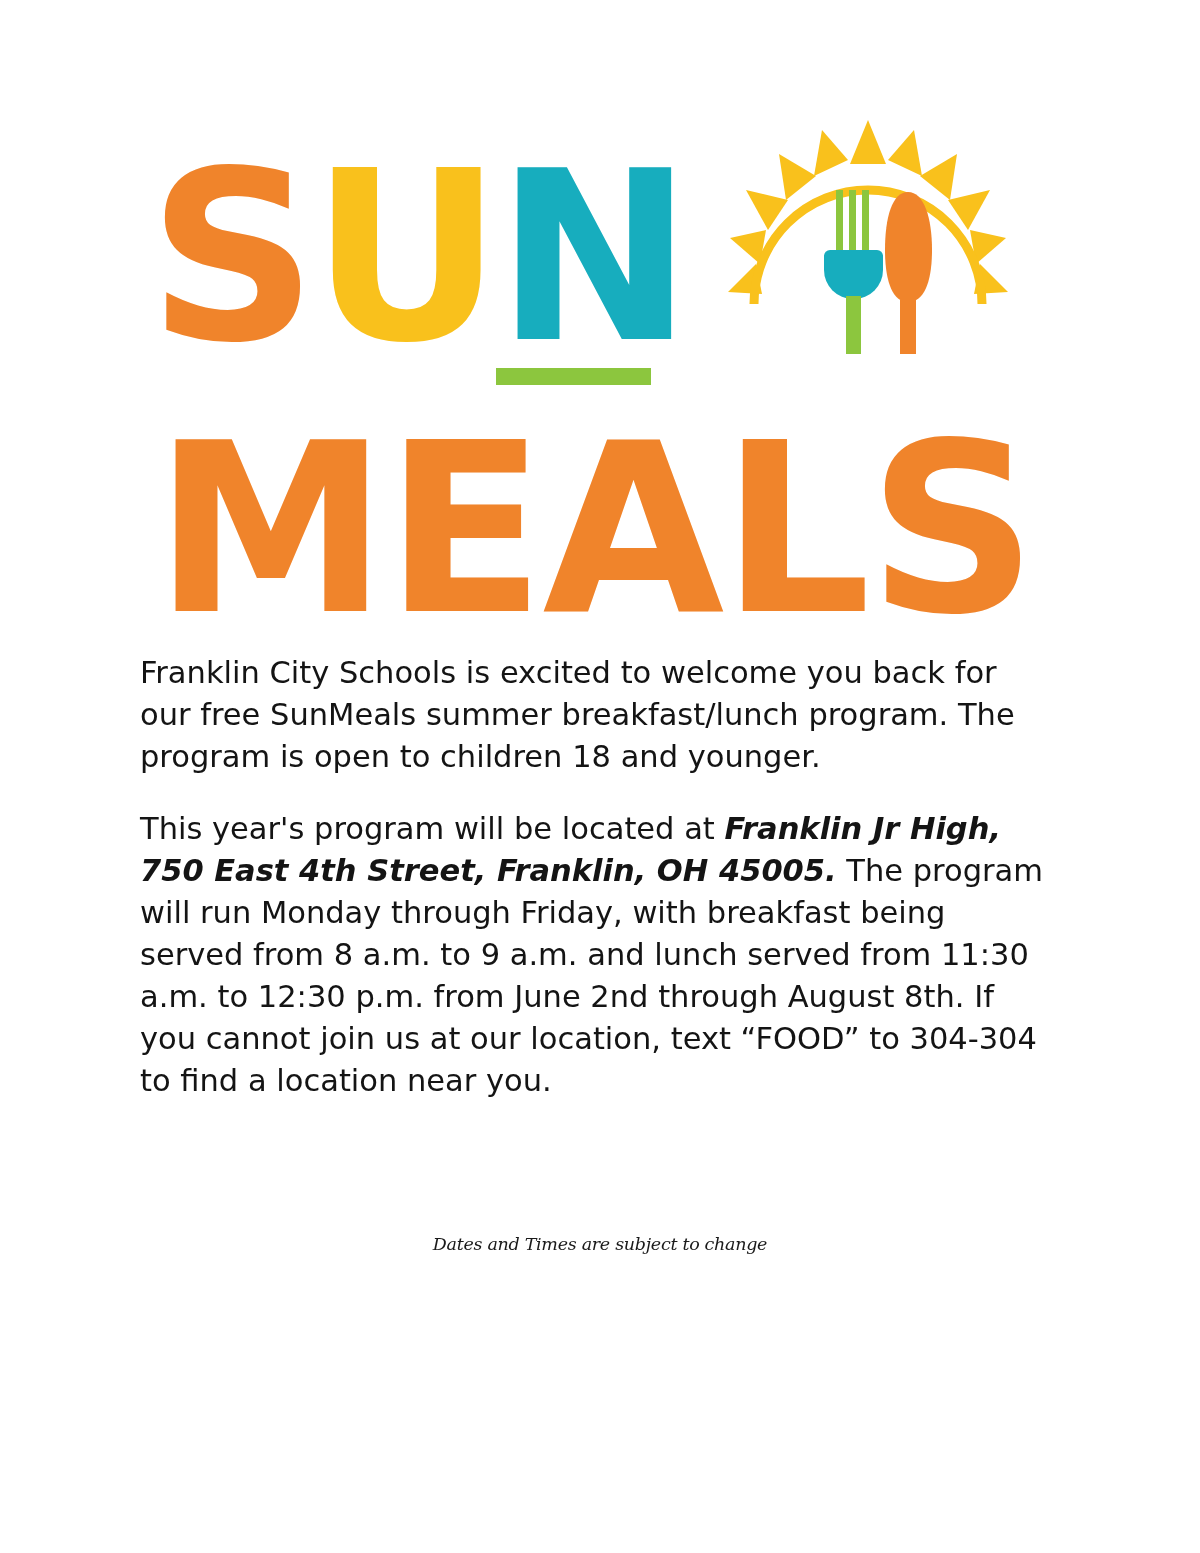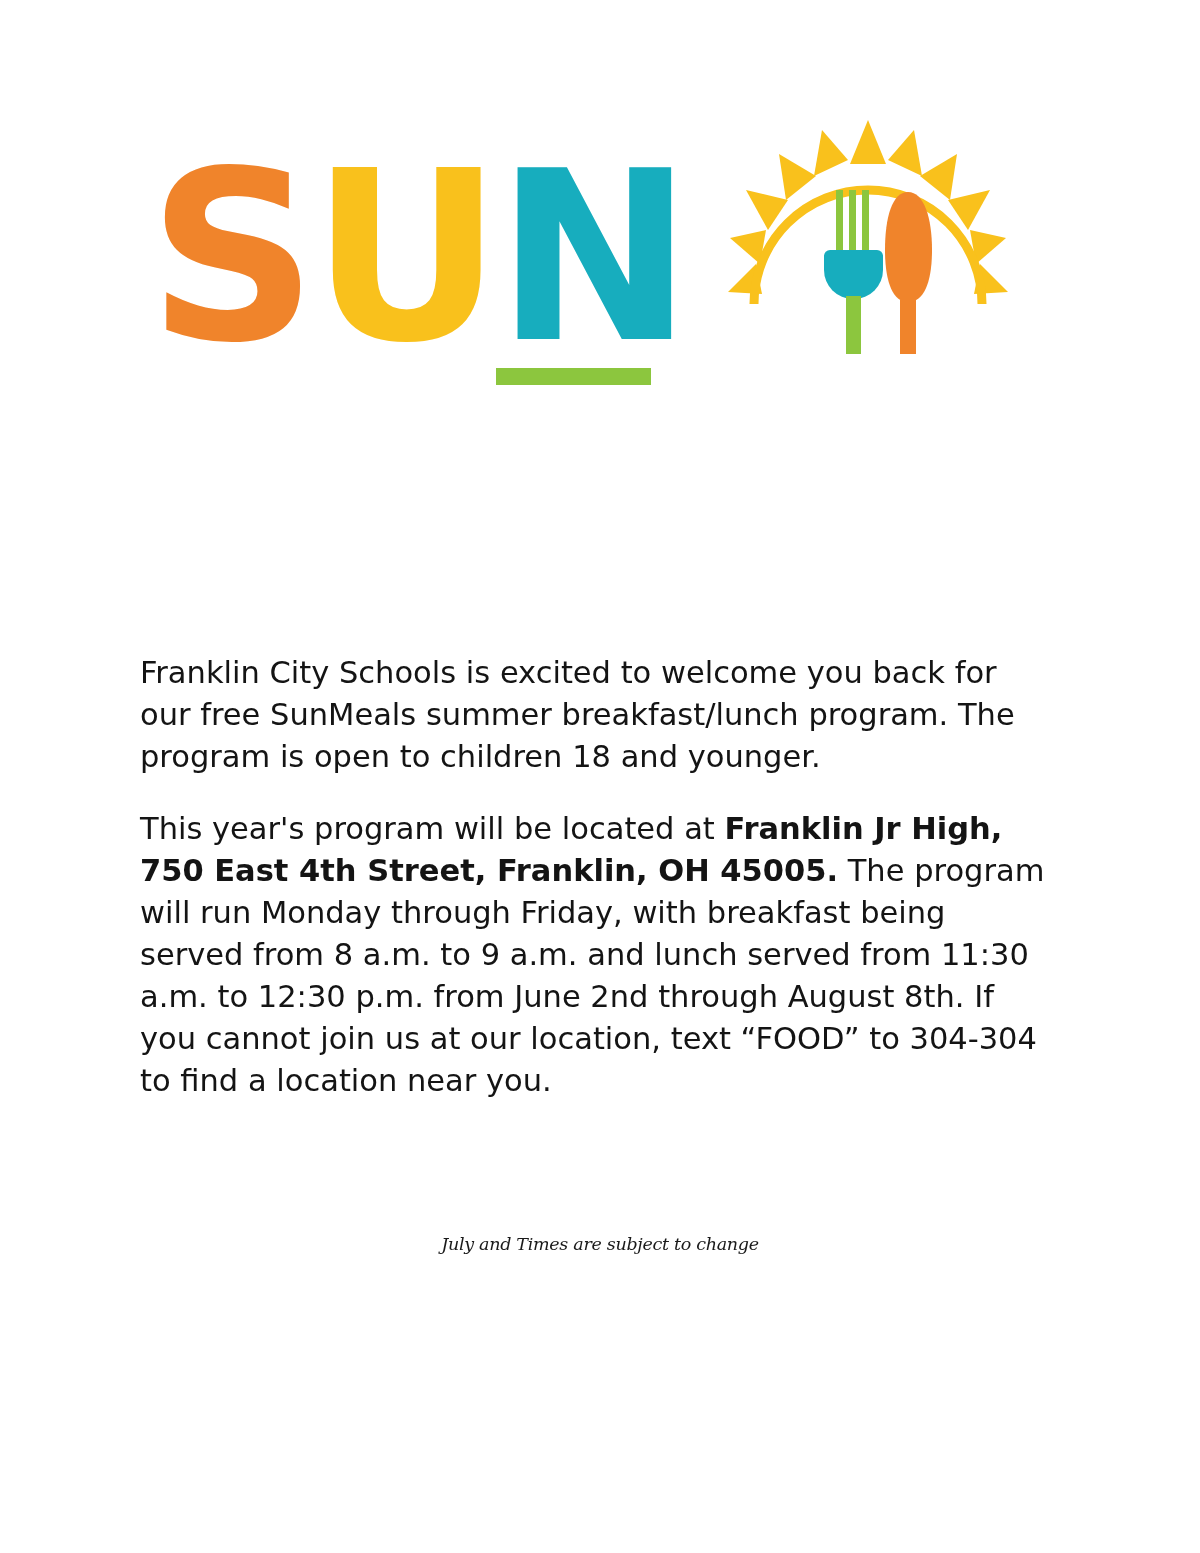--- a/index.html
+++ b/index.html
@@ -87,20 +87,21 @@
     font-size: 30.5px;
     line-height: 42px;
     color: #141414;
   }
   .body-text p {
     margin: 0 0 30px 0;
   }
   .body-text p:last-child { margin-bottom: 0; }
   .addr {
     font-weight: 700;
+    font-style: italic;
   }
 
   
   .footnotes {
     position: absolute;
     left: 0;
     top: 1232px;
     width: 1200px;
     text-align: center;
     font-family: "DejaVu Serif", serif;
@@ -153,24 +154,25 @@
           <rect x="128" y="178" width="15" height="58" fill="#8CC63E"></rect>
         </g>
 
         <g fill="#F0842B">
           <path d="M190,74 c16,0 24,26 24,58 c0,30 -7,52 -24,52 c-16,0 -23,-22 -23,-52 c0,-32 7,-58 23,-58 z"></path>
           <rect x="182" y="182" width="16" height="54"></rect>
         </g>
       </svg>
     </div>
 
+    <div class="word-meals">MEALS</div>
   </div>
 
   <div class="body-text">
     <p>Franklin City Schools is excited to welcome you back for our free SunMeals summer breakfast/lunch program. The program is open to children 18 and younger.</p>
     <p><span>This year's program will be located at </span><span class="addr">Franklin Jr High, 750 East 4th Street, Franklin, OH  45005.</span><span> The program will run Monday through Friday, with breakfast being served from 8 a.m. to 9 a.m. and lunch served from 11:30 a.m. to 12:30 p.m. from June 2nd through August 8th. If you cannot join us at our location, text “FOOD” to 304-304 to find a location near you.</span></p>
   </div>
 
   <div class="footnotes">
-    <div class="footnote">July and Times are subject to change</div>
+    <div class="footnote">Dates and Times are subject to change</div>
   </div>
 
 </div>
 
 </body></html>

